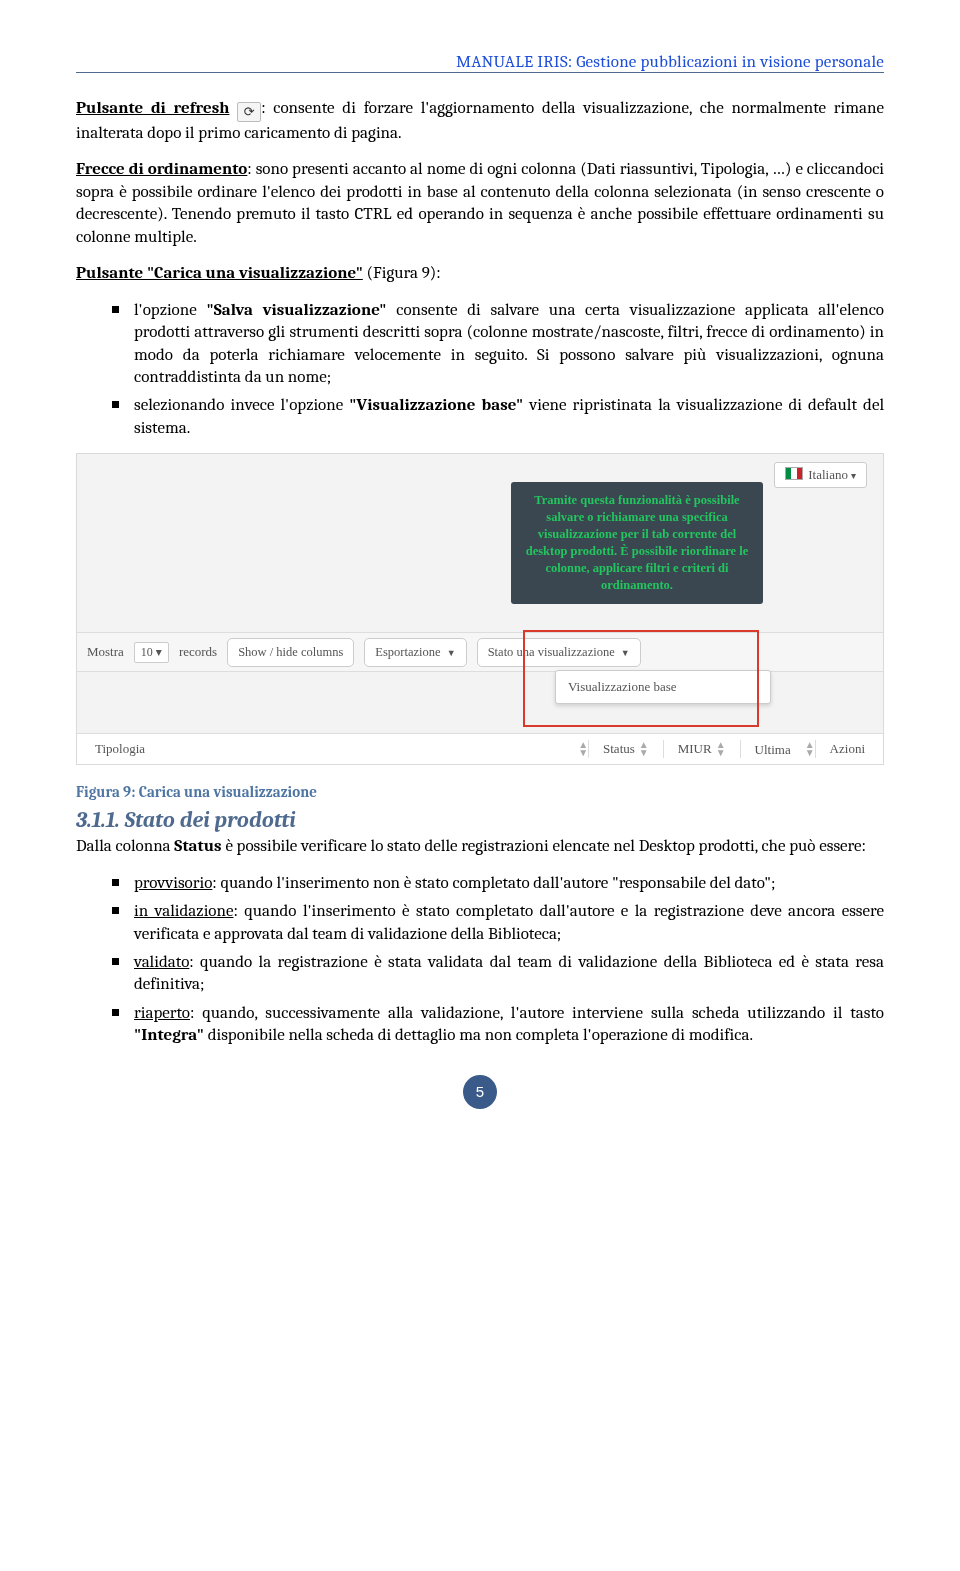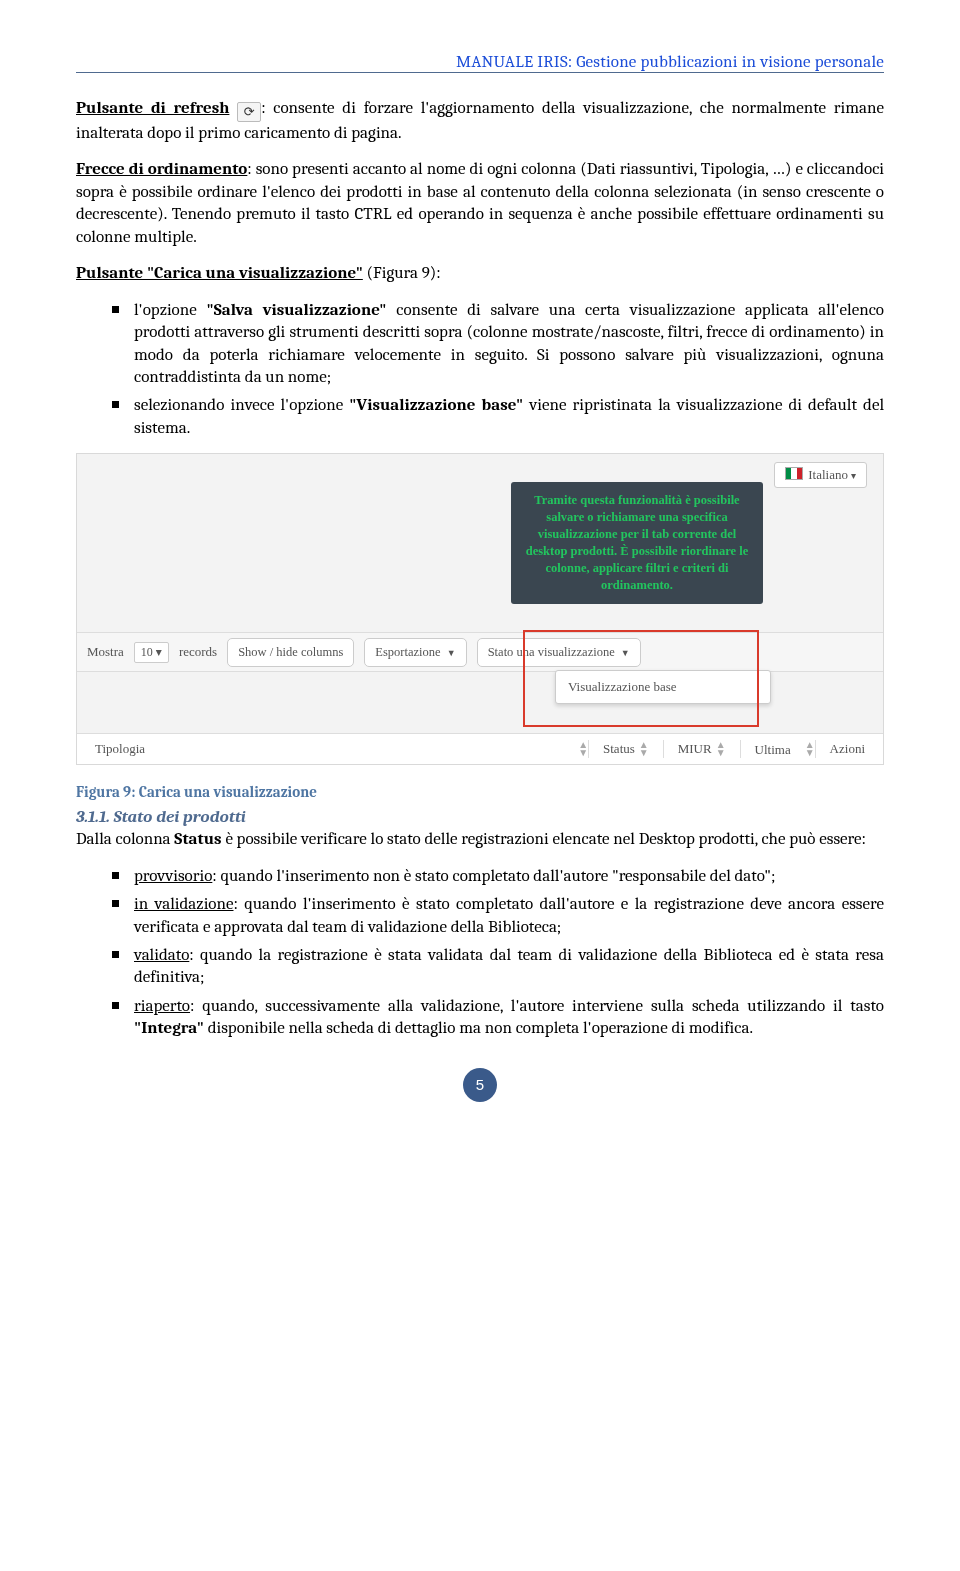--- a/index.html
+++ b/index.html
@@ -8,21 +8,21 @@
   .header-line{color:#1d4ed8;text-align:right;font-size:17px;padding-bottom:1px;border-bottom:1px solid #4f6a8f;margin-bottom:24px;letter-spacing:.2px;}
   p{margin:0 0 14px 0;font-size:17px;line-height:1.32;text-align:justify;}
   .u{text-decoration:underline;}
   .b{font-weight:bold;}
   ul.sq{list-style:none;padding:0 0 0 36px;margin:0 0 14px 0;}
   ul.sq>li{position:relative;padding-left:22px;font-size:17px;line-height:1.32;text-align:justify;margin-bottom:6px;}
   ul.sq>li:before{content:"";position:absolute;left:0;top:7px;width:7px;height:7px;background:#000;}
   .refresh-ico{display:inline-block;width:22px;height:18px;vertical-align:-3px;border:1px solid #bbb;border-radius:2px;background:#f5f5f5;font-size:13px;text-align:center;line-height:17px;color:#333;}
   .fig-wrap{margin:10px 0 18px 0;}
   .fig-caption{color:#4f76a3;font-weight:bold;font-size:15px;margin:16px 0 6px 0;}
-  .sect-h{color:#4f6a8f;font-style:italic;font-weight:bold;font-size:17px;margin:2px 0 2px 0;}
+  .sect-h{color:#4f6a8f;font-style:italic;font-weight:bold;font-size:22px;margin:2px 0 2px 0;}
   .pageno{width:34px;height:34px;border-radius:50%;background:#3a5a8a;color:#fff;font-size:15px;display:flex;align-items:center;justify-content:center;margin:28px auto 0 auto;font-family:Arial,sans-serif;}
 
   
   .shot{border:1px solid #d9d9d9;background:#f3f3f3;font-family:Liberation Serif, serif;color:#555;font-size:13px;position:relative;height:310px;overflow:hidden;}
   .lang{position:absolute;top:8px;right:16px;background:#fff;border:1px solid #ccc;border-radius:3px;padding:4px 10px;font-size:13px;color:#555;}
   .lang .flag{display:inline-block;width:16px;height:11px;background:linear-gradient(to right,#008C45 0 33%,#fff 33% 66%,#CD212A 66% 100%);border:1px solid #aaa;vertical-align:-1px;margin-right:5px;}
   .lang .car{margin-left:3px;font-size:10px;}
   .tip{position:absolute;top:28px;right:120px;width:228px;background:#3a4650;color:#22c55e;font-size:12.5px;line-height:1.35;padding:10px 12px;border-radius:3px;text-align:center;font-weight:600;}
   .toolbar{position:absolute;left:0;right:0;top:178px;height:38px;border-top:1px solid #ddd;border-bottom:1px solid #ddd;background:#f6f6f6;display:flex;align-items:center;padding:0 10px;gap:10px;}
   .lab{color:#555;font-size:13px;}

